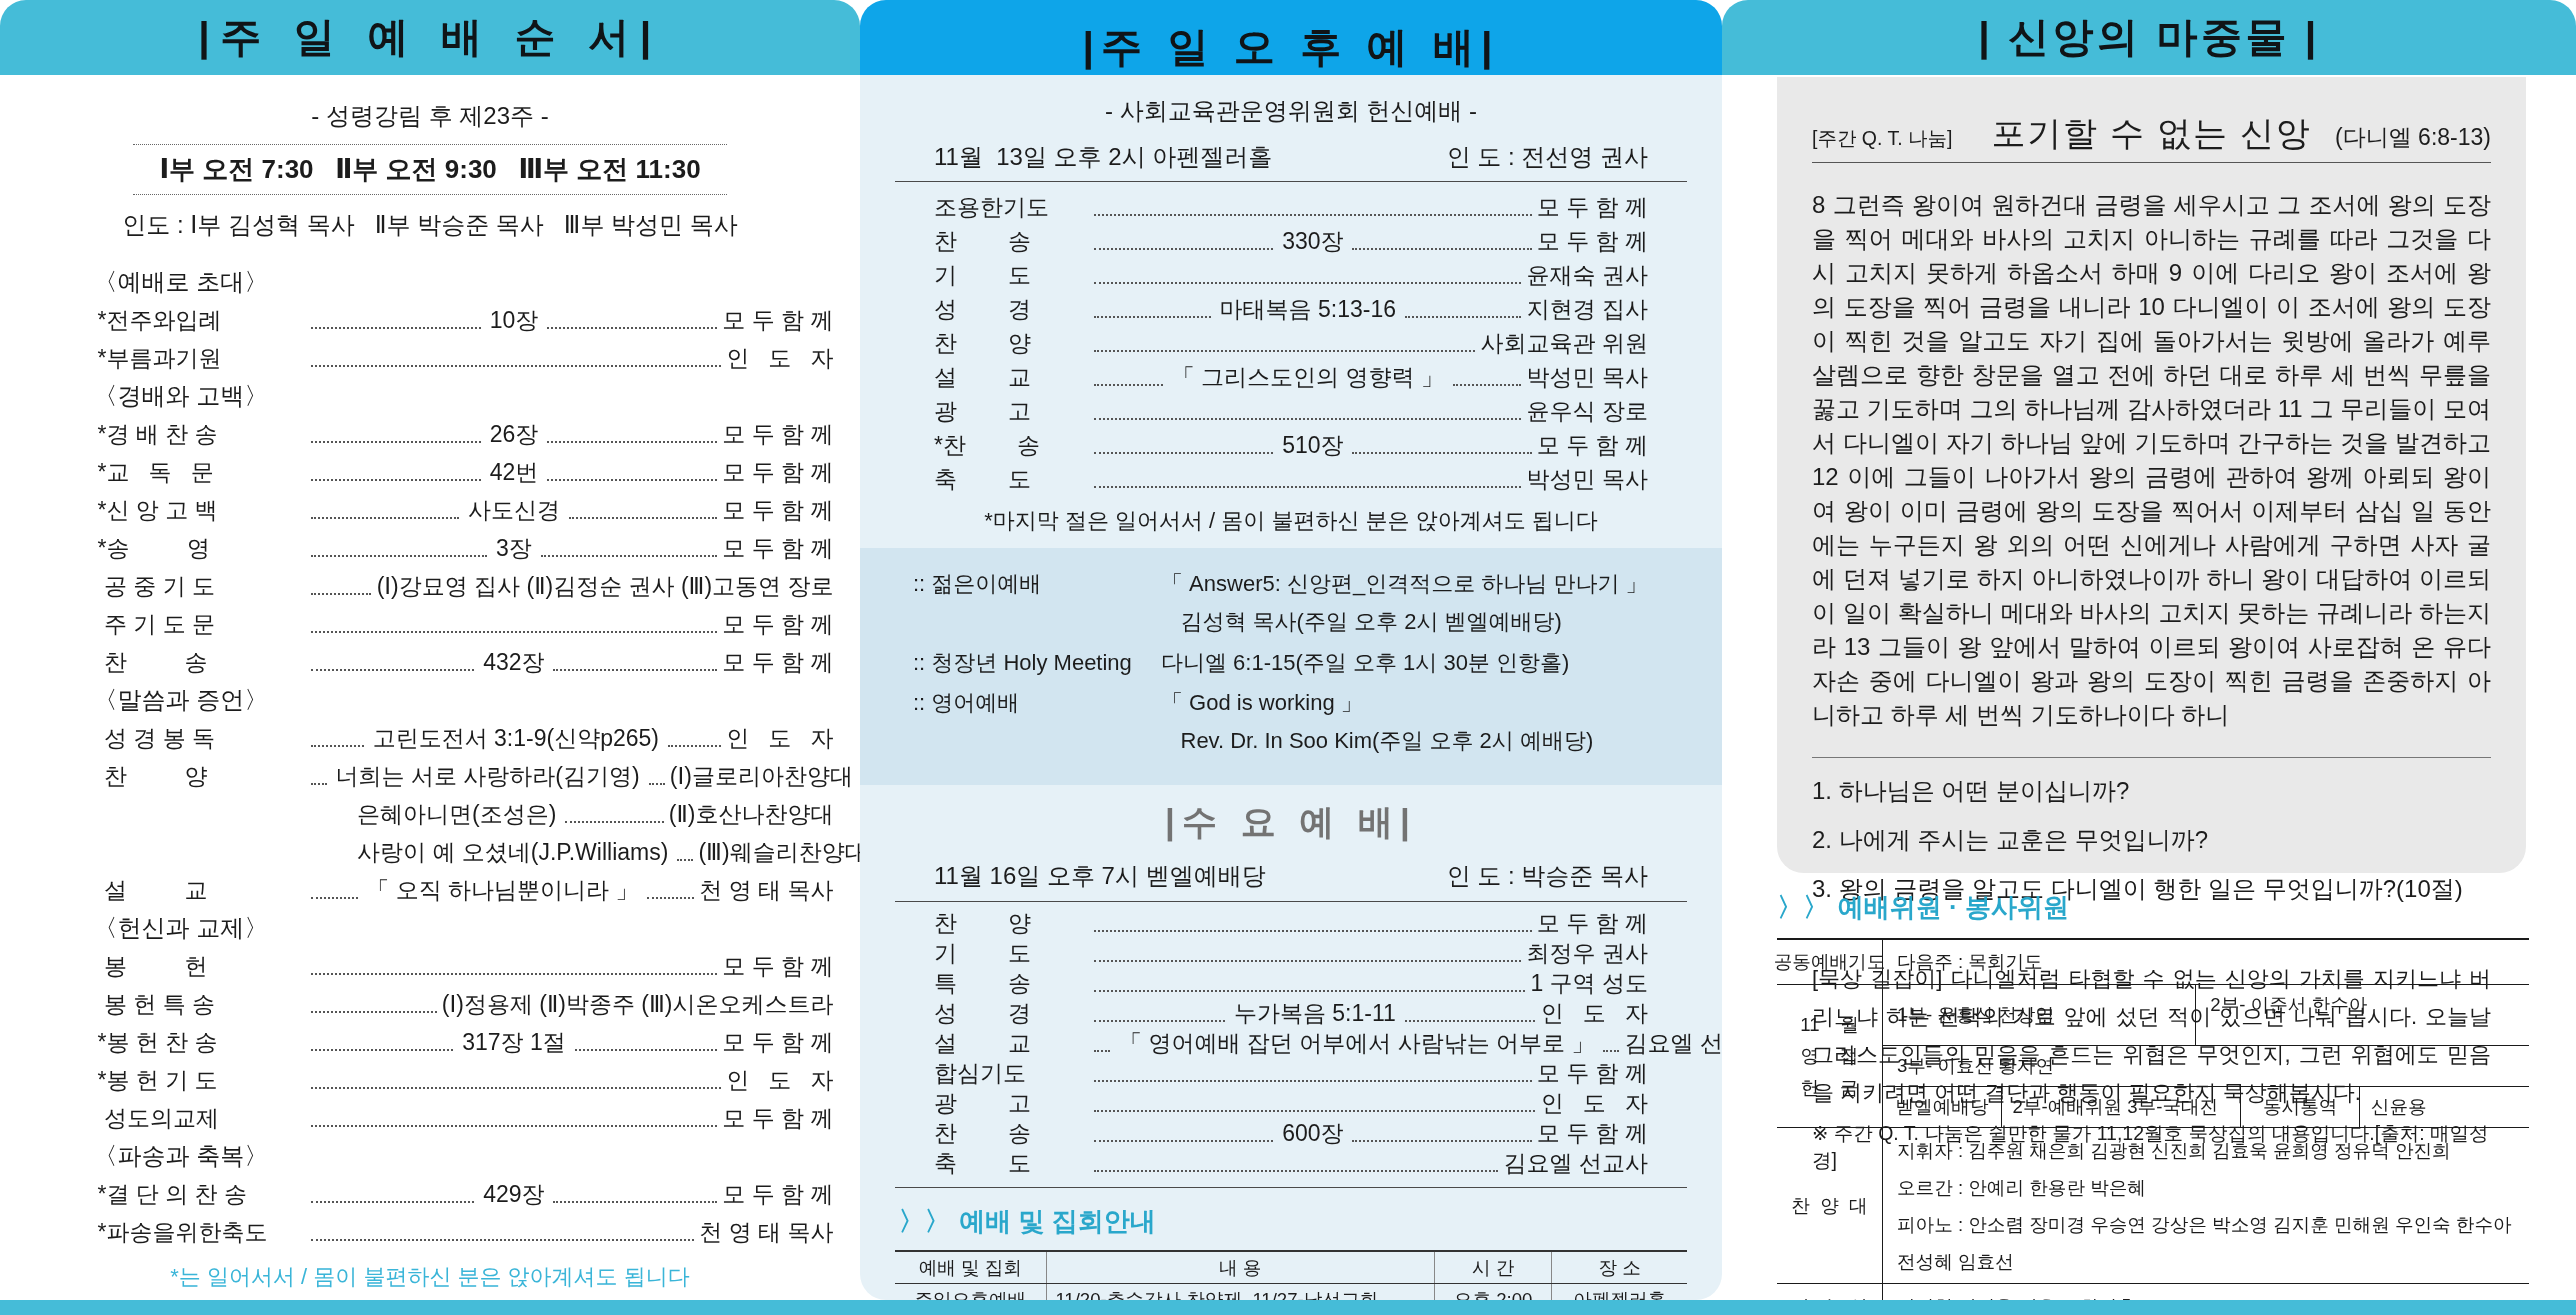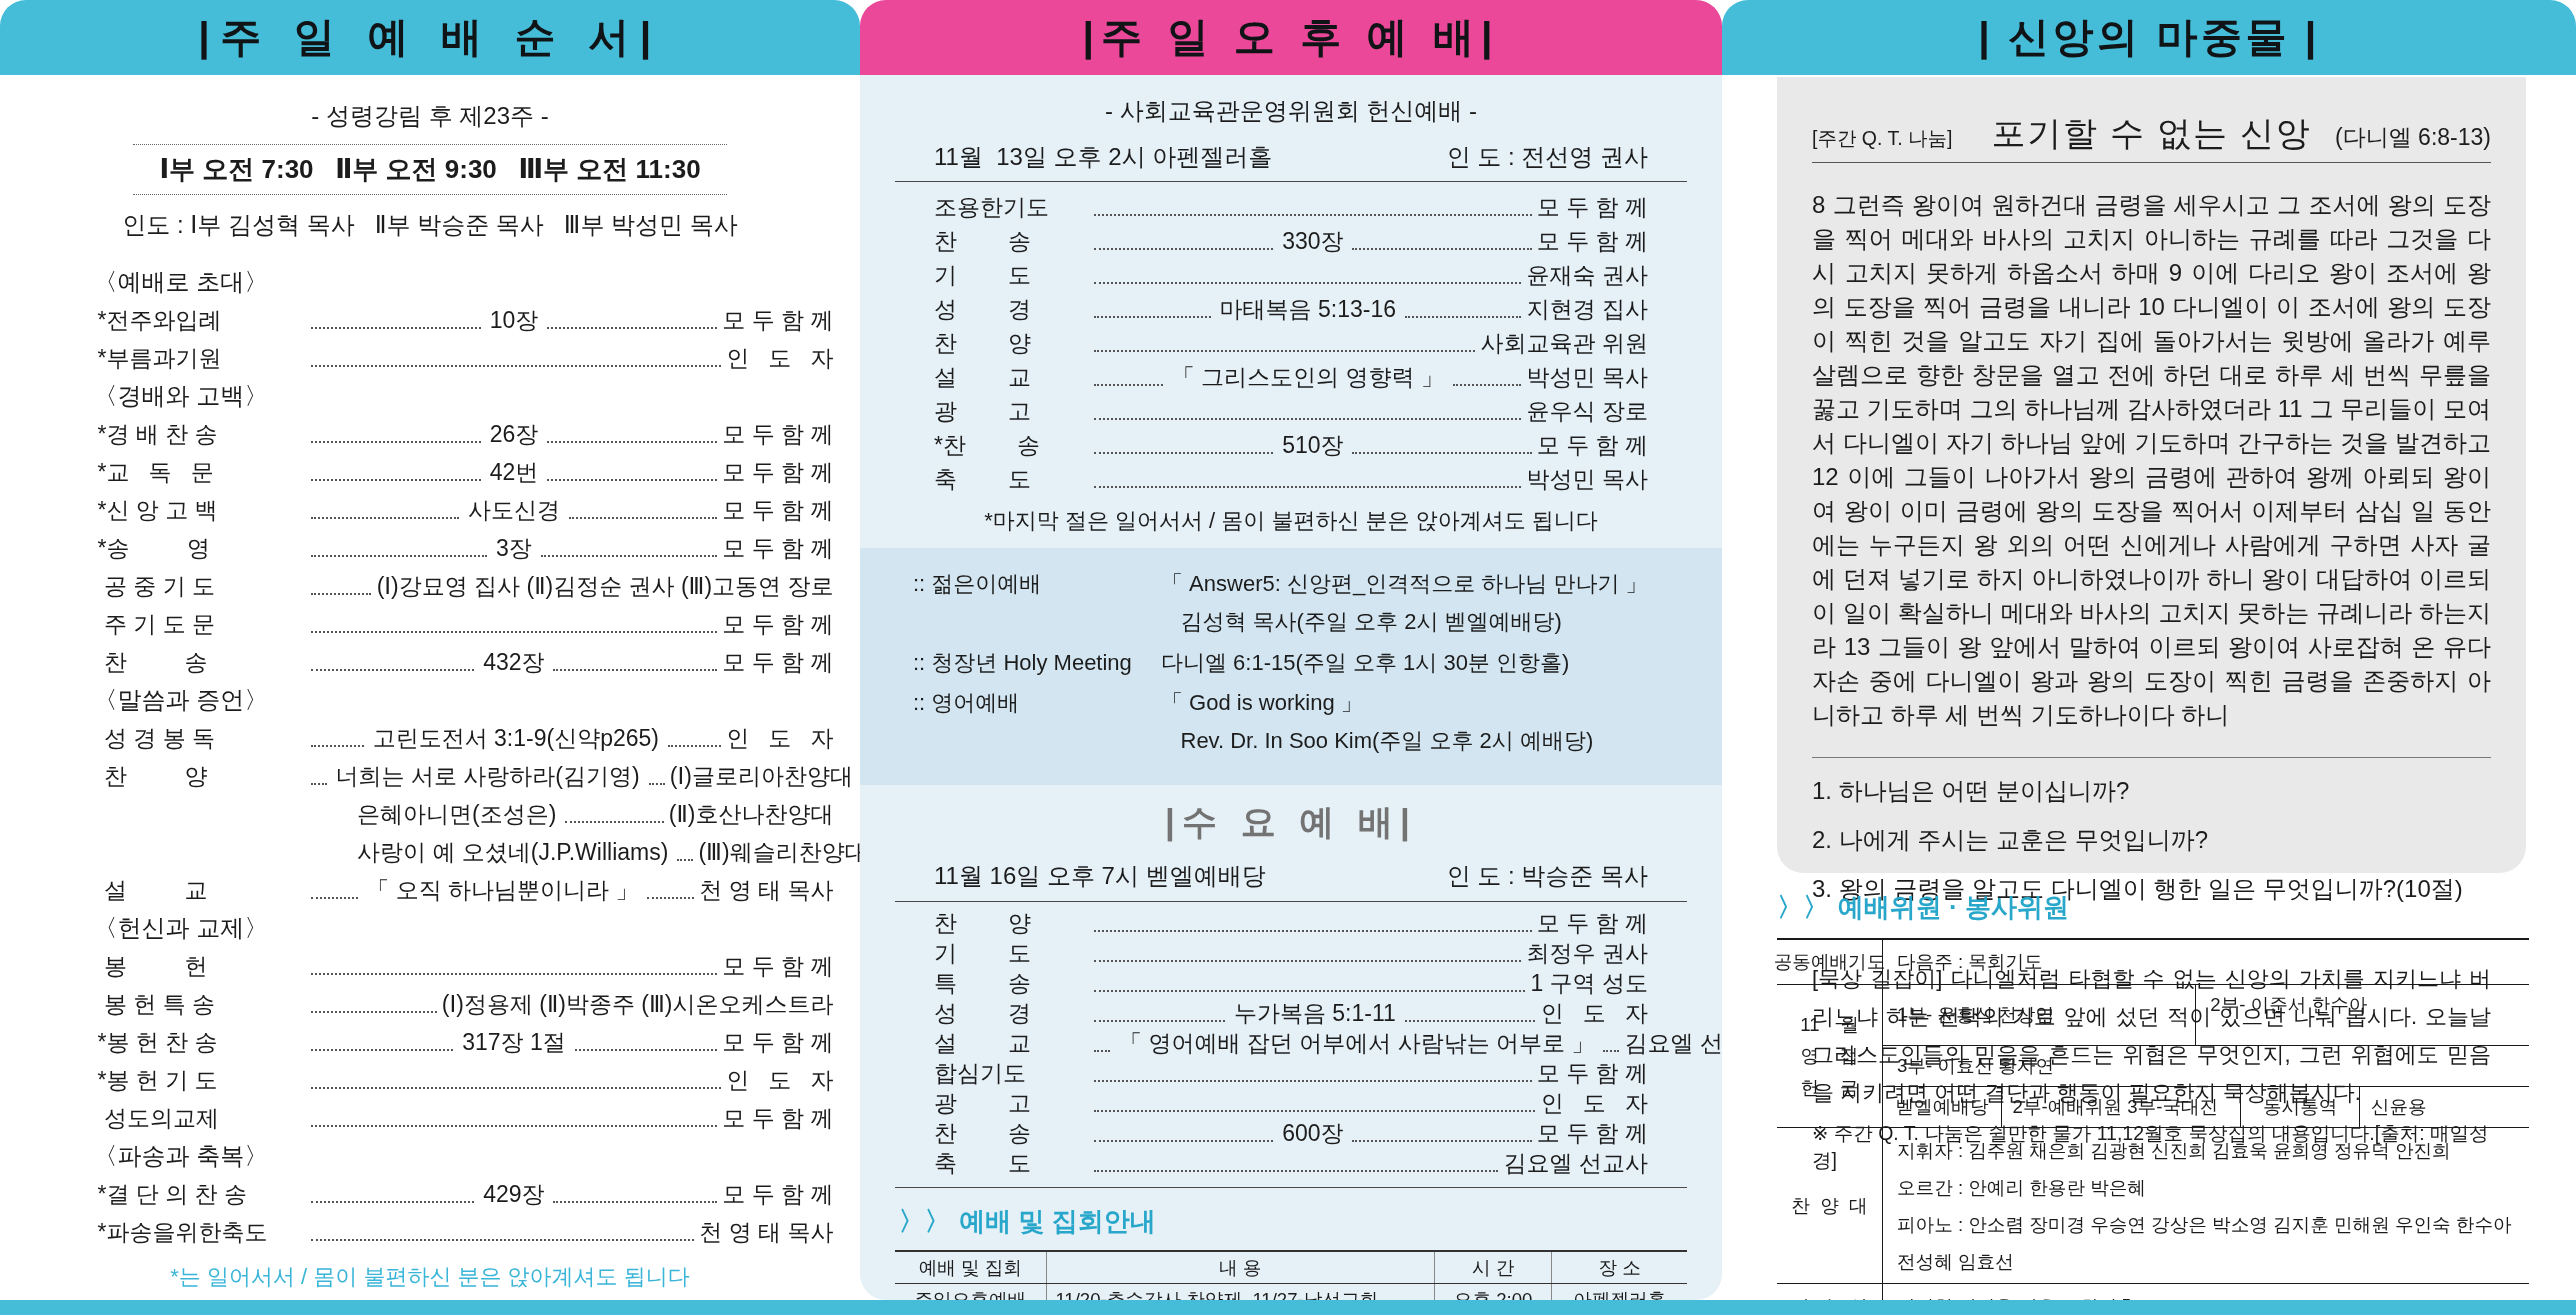--- a/index.html
+++ b/index.html
@@ -8,21 +8,21 @@
     font-family:"Liberation Sans","DejaVu Sans",sans-serif;color:#1c1c1c;
     overflow:hidden;
   }
   .panel{position:absolute;top:0;height:1300px;box-sizing:border-box;overflow:hidden;border-radius:26px;}
   #panel1{left:0;width:860px;background:#ffffff;}
   #panel2{left:860px;width:862px;background:#e6f1f7;}
   #panel3{left:1722px;width:854px;background:#ffffff;}
   .band{height:75px;display:flex;align-items:center;justify-content:center;
         font-size:41px;font-weight:bold;color:#101417;}
   .band.cyan{background:#45bcd8;letter-spacing:10.6px;}
-  .band.gray{background:#ec4899;letter-spacing:7px;}
+  .band.gray{background:#0ea5e9;letter-spacing:7px;align-items:flex-end;}
   #bottom-bar{position:absolute;left:0;top:1300px;width:2576px;height:16px;background:#45bcd8;}
 
   
   .p1-inner{padding:21px 26.5px 0 26.5px;}
   .p1-sub{text-align:center;font-size:24px;margin-top:3.5px;}
   .p1-times{width:fit-content;margin:12.4px auto 0;border-top:1.8px dotted #666;border-bottom:1.8px dotted #666;
             padding:7px 26.5px;font-size:26px;font-weight:bold;white-space:pre;}
   .p1-leaders{text-align:center;font-size:24px;margin-top:14px;white-space:pre;}
   .order{margin-top:19.5px;font-size:23px;}
   .orow{display:flex;align-items:flex-end;height:38px;padding-left:71px;}

